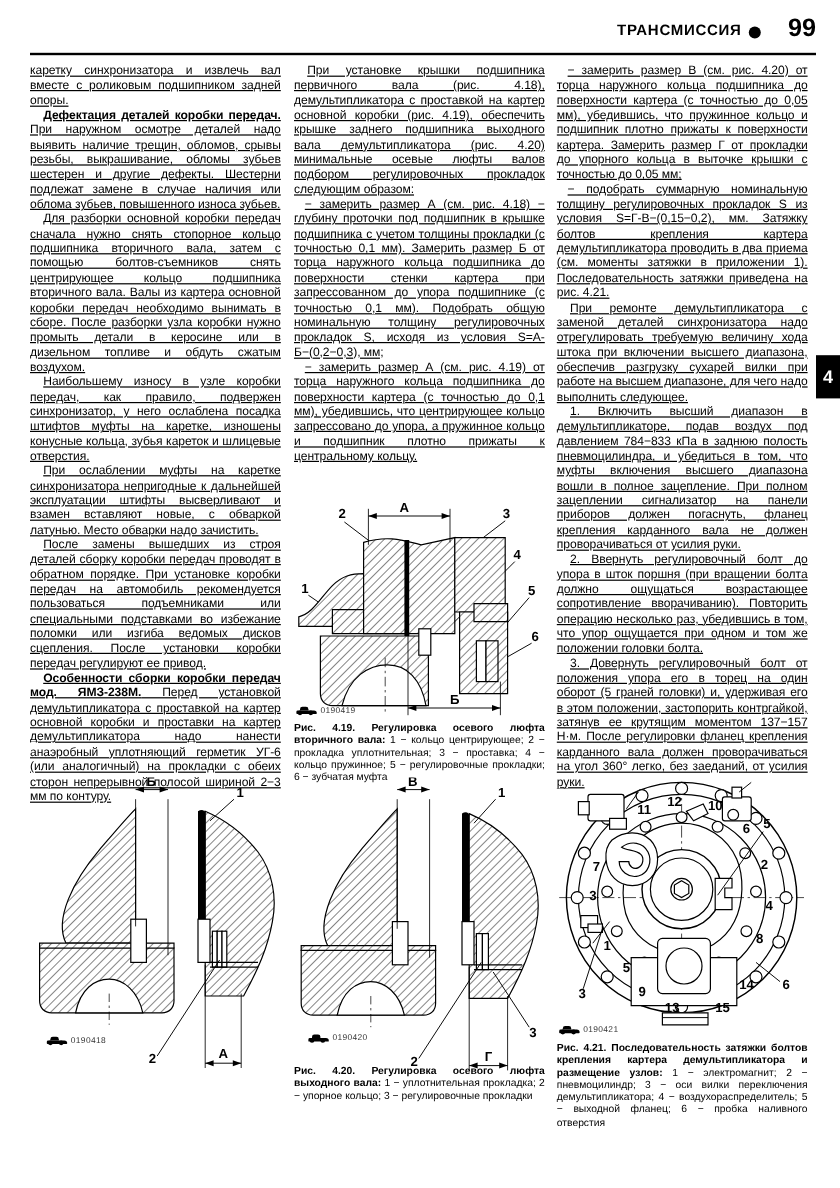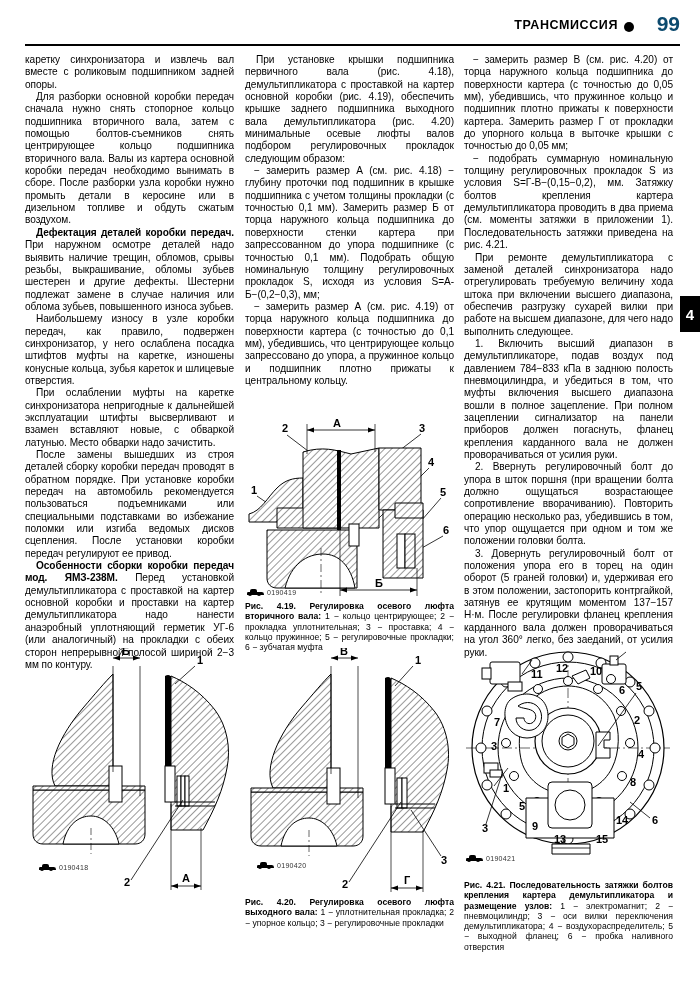--- a/index.html
+++ b/index.html
@@ -34,21 +34,21 @@
     right: 46px; top: 4px;
     width: 10px; height: 10px;
     border-radius: 50%;
     background: #000;
   }
   #header-pagenum {
     position: absolute;
     right: 0; top: -6px;
     font-size: 21px;
     font-weight: bold;
-    color: #0c4a6e;
+    color: #000000;
   }
   #header-rule {
     position: absolute;
     left: 0; right: 0; top: 26px;
     height: 2.4px;
     background: #000;
   }
 
   
   #chapter-tab {
@@ -76,20 +76,21 @@
 
   .para {
     font-size: 10.1px;
     line-height: 12.35px;
     text-align: justify;
     text-justify: inter-word;
     margin: 0 0 0 0;
     text-indent: 11px;
     hyphens: manual;
     letter-spacing: -0.05px;
+    text-decoration: underline;
   }
   .para.noindent { text-indent: 0; }
   .para.dash { text-indent: 9px; }
   .para b { font-weight: bold; }
 
   
   .figure {
     position: absolute;
   }
   .fig-caption {
@@ -149,22 +150,22 @@
   <div id="header-title">ТРАНСМИССИЯ</div>
   <div id="header-dot"></div>
   <div id="header-pagenum">99</div>
   <div id="header-rule"></div>
 </div>
 
 <div id="chapter-tab">4</div>
 
 <div class="col" id="col-left">
   <p class="para noindent">каретку синхронизатора и извлечь вал вместе с роликовым подшипником задней опоры.</p>
+  <p class="para"><b>Дефектация деталей коробки передач.</b><span> При наружном осмотре деталей надо выявить наличие трещин, обломов, срывы резьбы, выкрашивание, обломы зубьев шестерен и другие дефекты. Шестерни подлежат замене в случае наличия или облома зубьев, повышенного износа зубьев.</span></p>
   <p class="para">Для разборки основной коробки передач сначала нужно снять стопорное кольцо подшипника вторичного вала, затем с помощью болтов-съемников снять центрирующее кольцо подшипника вторичного вала. Валы из картера основной коробки передач необходимо вынимать в сборе. После разборки узла коробки нужно промыть детали в керосине или в дизельном топливе и обдуть сжатым воздухом.</p>
-  <p class="para"><b>Дефектация деталей коробки передач.</b><span> При наружном осмотре деталей надо выявить наличие трещин, обломов, срывы резьбы, выкрашивание, обломы зубьев шестерен и другие дефекты. Шестерни подлежат замене в случае наличия или облома зубьев, повышенного износа зубьев.</span></p>
   <p class="para">Наибольшему износу в узле коробки передач, как правило, подвержен синхронизатор, у него ослаблена посадка штифтов муфты на каретке, изношены конусные кольца, зубья кареток и шлицевые отверстия.</p>
   <p class="para">При ослаблении муфты на каретке синхронизатора непригодные к дальнейшей эксплуатации штифты высверливают и взамен вставляют новые, с обваркой латунью. Место обварки надо зачистить.</p>
   <p class="para">После замены вышедших из строя деталей сборку коробки передач проводят в обратном порядке. При установке коробки передач на автомобиль рекомендуется пользоваться подъемниками или специальными подставками во избежание поломки или изгиба ведомых дисков сцепления. После установки коробки передач регулируют ее привод.</p>
   <p class="para"><b>Особенности сборки коробки передач мод. ЯМЗ-238М.</b><span> Перед установкой демультипликатора с проставкой на картер основной коробки и проставки на картер демультипликатора надо нанести анаэробный уплотняющий герметик УГ-6 (или аналогичный) на прокладки с обеих сторон непрерывной полосой шириной 2−3 мм по контуру.</span></p>
 </div>
 
 <div class="col" id="col-mid">
   <p class="para">При установке крышки подшипника первичного вала (рис. 4.18), демультипликатора с проставкой на картер основной коробки (рис. 4.19), обеспечить крышке заднего подшипника выходного вала демультипликатора (рис. 4.20) минимальные осевые люфты валов подбором регулировочных прокладок следующим образом:</p>
   <p class="para dash">− замерить размер А (см. рис. 4.18) − глубину проточки под подшипник в крышке подшипника с учетом толщины прокладки (с точностью 0,1 мм). Замерить размер Б от торца наружного кольца подшипника до поверхности стенки картера при запрессованном до упора подшипнике (с точностью 0,1 мм). Подобрать общую номинальную толщину регулировочных прокладок S, исходя из условия S=А-Б−(0,2−0,3), мм;</p>
   <p class="para dash">− замерить размер А (см. рис. 4.19) от торца наружного кольца подшипника до поверхности картера (с точностью до 0,1 мм), убедившись, что центрирующее кольцо запрессовано до упора, а пружинное кольцо и подшипник плотно прижаты к центральному кольцу.</p>
@@ -353,21 +354,21 @@
   </svg>
   <div class="fig-code-wrap" style="margin-top:-34px; margin-left:12px;">
     <span class="car-glyph">
         <span class="body"></span>
         <span class="cab"></span>
         <span class="w1"></span>
         <span class="w2"></span>
       </span>
     <span class="fig-code">0190420</span>
   </div>
-  <div class="fig-caption" style="margin-top:28px;">
+  <div class="fig-caption" style="margin-top:18px;">
     <span class="lead">Рис. 4.20. Регулировка осевого люфта выходного вала:</span><span> 1 − уплотнительная прокладка; 2 − упорное кольцо; 3 − регулировочные прокладки</span>
   </div>
 </div>
 
 <div class="figure" id="fig-421" style="left:464px; top:648px; width:216px;">
   <svg width="216" height="215" viewBox="0 0 216 215">
 
     <circle cx="104" cy="100" r="96" fill="#fff" stroke="#000" stroke-width="1.2"></circle>
     <circle cx="104" cy="100" r="86" fill="#fff" stroke="#000" stroke-width="1"></circle>
     <circle cx="104" cy="100" r="70" fill="#fff" stroke="#000" stroke-width="1"></circle>
@@ -468,16 +469,16 @@
   </svg>
   <div class="fig-code-wrap" style="margin-top:-8px; margin-left:2px;">
     <span class="car-glyph">
         <span class="body"></span>
         <span class="cab"></span>
         <span class="w1"></span>
         <span class="w2"></span>
       </span>
     <span class="fig-code">0190421</span>
   </div>
-  <div class="fig-caption" style="margin-top:18px; width:209px;">
+  <div class="fig-caption" style="margin-top:6px; width:209px;">
     <span class="lead">Рис. 4.21. Последовательность затяжки болтов крепления картера демультипликатора и размещение узлов:</span><span> 1 − электромагнит; 2 − пневмоцилиндр; 3 − оси вилки переключения демультипликатора; 4 − воздухораспределитель; 5 − выходной фланец; 6 − пробка наливного отверстия</span>
   </div>
 </div>
 
 </body></html>

